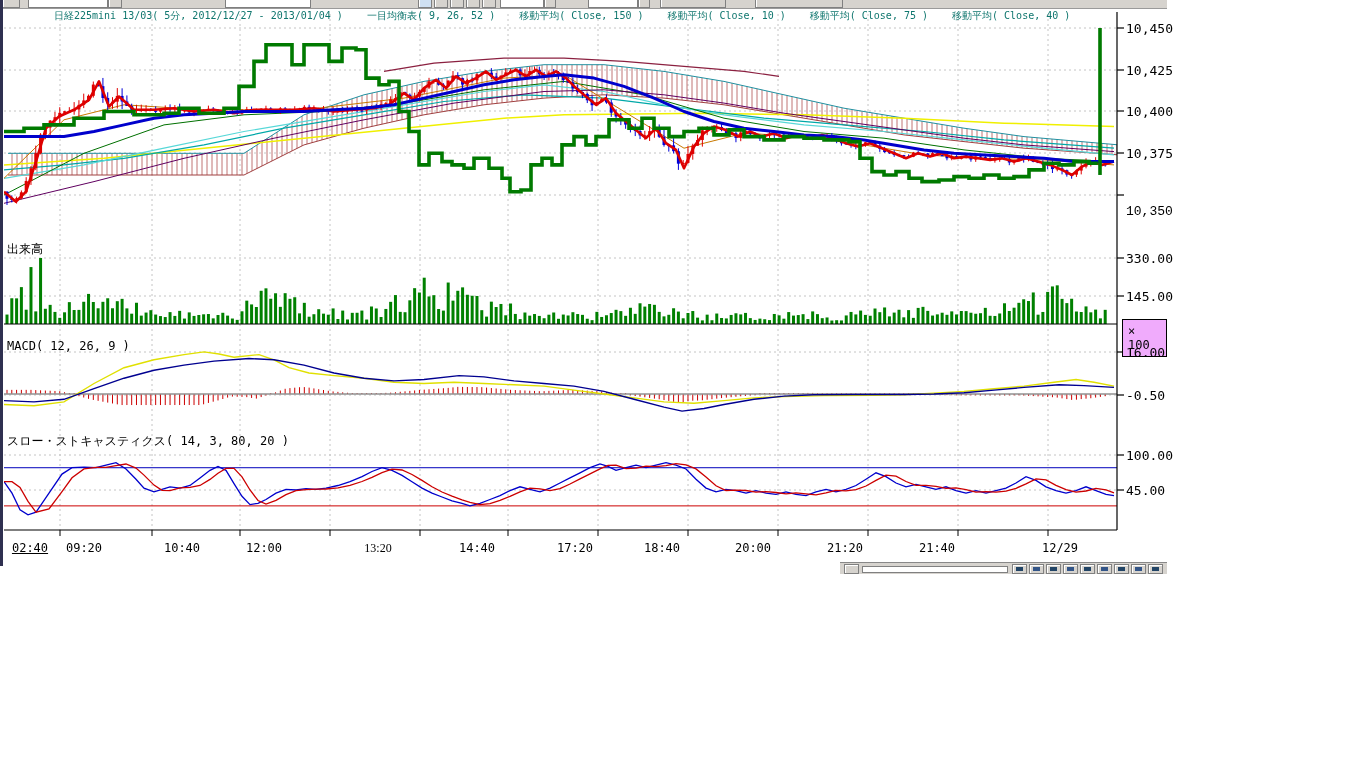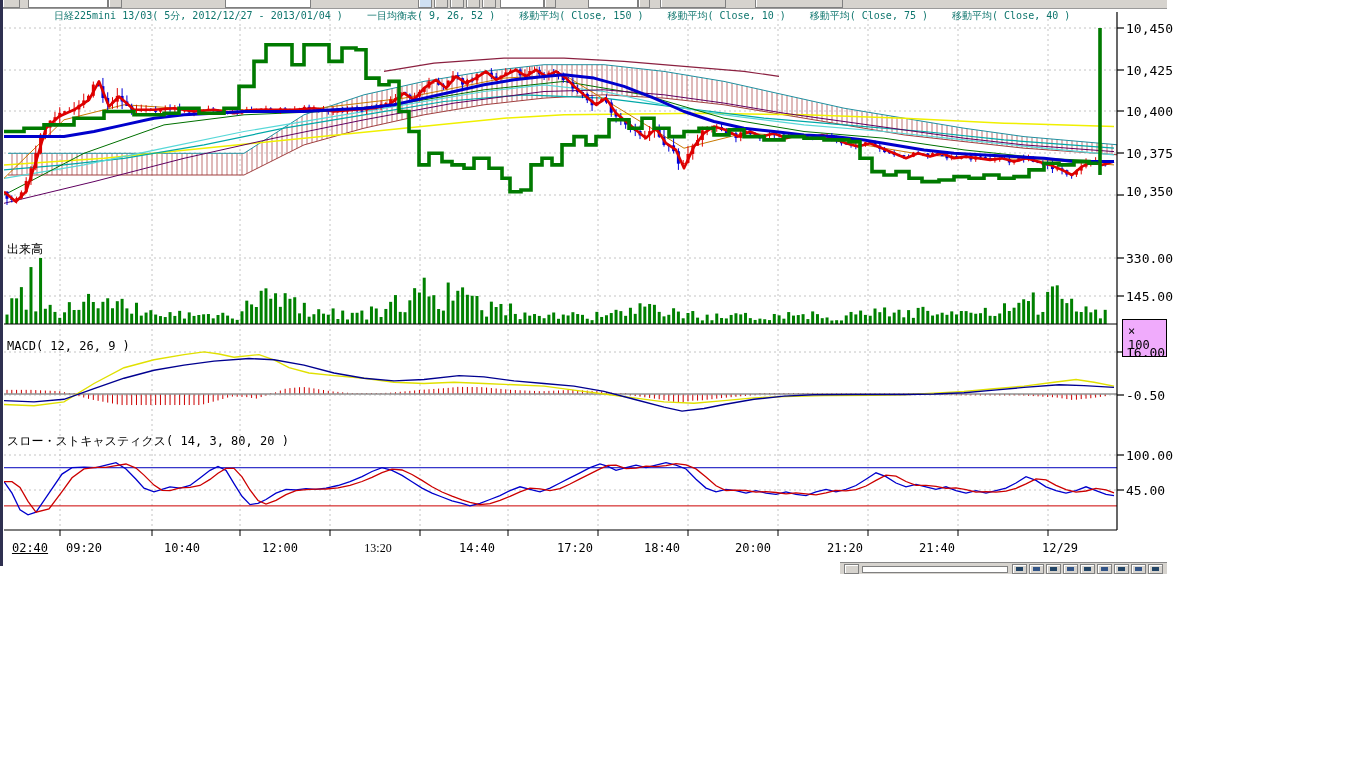--- a/index.html
+++ b/index.html
@@ -1062,33 +1062,33 @@
   <div class="sec-label" style="top:339px;">MACD( 12, 26, 9 )</div>
   <div class="sec-label" style="top:433px;">スロー・ストキャスティクス( 14, 3, 80, 20 )</div>
 
   <div class="mult-badge">× 100</div>
 
   <div id="yticks">
       <div class="ytick" style="top: 21px;">10,450</div>
       <div class="ytick" style="top: 63px;">10,425</div>
       <div class="ytick" style="top: 104px;">10,400</div>
       <div class="ytick" style="top: 146px;">10,375</div>
-      <div class="ytick" style="top: 184px;">10,350</div>
+      <div class="ytick" style="top: 204px; font-family: Liberation Mono, monospace;">10,350</div>
       <div class="ytick" style="top: 251px;">330.00</div>
       <div class="ytick" style="top: 289px;">145.00</div>
       <div class="ytick" style="top: 345px;">16.00</div>
       <div class="ytick" style="top: 388px;">-0.50</div>
       <div class="ytick" style="top: 448px;">100.00</div>
       <div class="ytick" style="top: 483px;">45.00</div>
     </div>
   <div id="xticks">
       <div class="xtick" style="left: 30px; top: 541px; text-decoration: underline;">02:40</div>
       <div class="xtick" style="left: 84px; top: 541px;">09:20</div>
       <div class="xtick" style="left: 182px; top: 541px;">10:40</div>
-      <div class="xtick" style="left: 280px; top: 541px;">12:00</div>
+      <div class="xtick" style="left: 264px; top: 541px;">12:00</div>
       <div class="xtick" style="left: 378px; top: 541px; font-family: Liberation Serif, serif;">13:20</div>
       <div class="xtick" style="left: 477px; top: 541px;">14:40</div>
       <div class="xtick" style="left: 575px; top: 541px;">17:20</div>
       <div class="xtick" style="left: 662px; top: 541px;">18:40</div>
       <div class="xtick" style="left: 753px; top: 541px;">20:00</div>
       <div class="xtick" style="left: 845px; top: 541px;">21:20</div>
       <div class="xtick" style="left: 937px; top: 541px;">21:40</div>
       <div class="xtick" style="left: 1060px; top: 541px;">12/29</div>
     </div>
 

